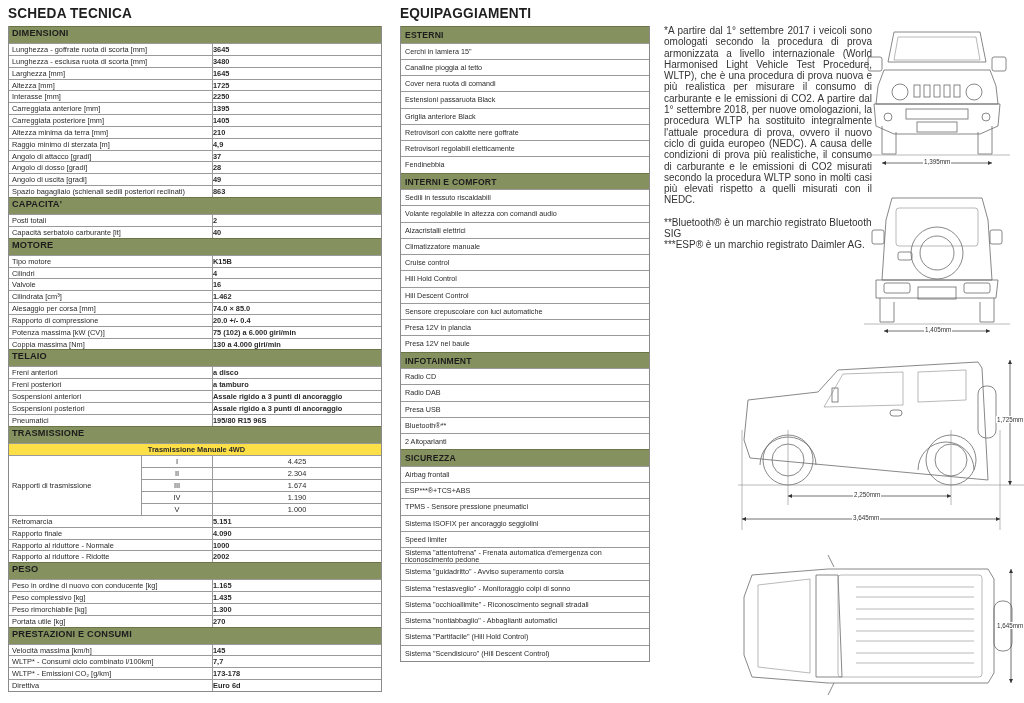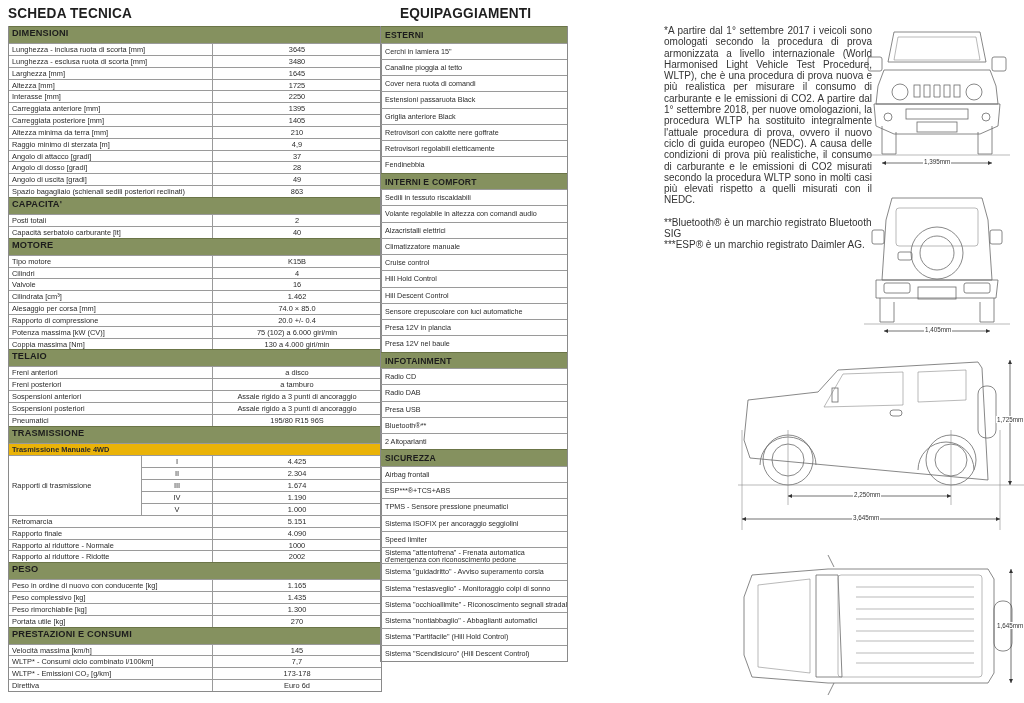--- a/index.html
+++ b/index.html
@@ -8,32 +8,32 @@
 
   .page-title { position: absolute; font-family: "Liberation Sans", sans-serif; font-weight: bold; font-size: 15.5px; color: #1e1e1e; letter-spacing: 0.2px; transform: scaleX(0.88); transform-origin: left top; }
   #title-left { left: 8px; top: 4px; }
   #title-mid { left: 400px; top: 4px; }
 
   
   .spec { position: absolute; left: 8px; top: 26px; width: 374px; border: 1px solid #8a8a8a; border-top: none; }
   .sec-head { background: #85915f; color: #1c1c1c; font-weight: bold; font-size: 9.2px; height: 17px; line-height: 12.5px; padding-left: 3px; border-top: 1px solid #6b7548; letter-spacing: 0.2px; }
   .row { display: flex; height: 11.85px; border-top: 1px solid #9a9a9a; font-size: 7.4px; line-height: 11px; }
   .row .lbl { width: 204px; padding-left: 3px; border-right: 1px solid #9a9a9a; white-space: nowrap; overflow: hidden; }
-  .row .val { flex: 1; text-align: center; white-space: nowrap; }
-  .sub-head { height: 12px; line-height: 11.5px; background: #eab308; border-top: 1px solid #9a9a9a; font-weight: bold; font-size: 7.4px; padding-left: 3px; }
+  .row .val { flex: 1; text-align: left; white-space: nowrap; font-weight: bold; }
+  .sub-head { height: 12px; line-height: 11.5px; background: #fde047; border-top: 1px solid #9a9a9a; font-weight: bold; font-size: 7.4px; padding-left: 3px; text-align: center; }
   .gear-block { display: flex; border-top: 1px solid #9a9a9a; }
   .gear-block .glbl { width: 133px; padding-left: 3px; font-size: 7.4px; display: flex; align-items: center; border-right: 1px solid #9a9a9a; }
   .gear-block .gcols { flex: 1; }
   .gear-row { display: flex; height: 11.85px; font-size: 7.4px; line-height: 11px; }
   .gear-row + .gear-row { border-top: 1px solid #9a9a9a; }
   .gear-row .gnum { width: 71px; text-align: center; border-right: 1px solid #9a9a9a; }
   .gear-row .gval { flex: 1; text-align: center; }
 
   
-  .equip { position: absolute; left: 380px; top: 26px; width: 188px; border: 1px solid #8a8a8a; border-top: none; }
+  .equip { position: absolute; left: 400px; top: 26px; width: 250px; border: 1px solid #8a8a8a; border-top: none; }
   .equip .sec-head { height: 16.5px; line-height: 16.5px; font-size: 8.6px; padding-left: 4px; }
   .eq-row { height: 16.25px; line-height: 15.5px; border-top: 1px solid #9a9a9a; font-size: 7.2px; padding-left: 4px; white-space: nowrap; overflow: hidden; }
   .eq-row.two-line { line-height: 7.6px; padding-top: 0.5px; white-space: normal; }
 
   
   .notes { position: absolute; left: 664px; top: 25px; width: 208px; font-size: 10px; line-height: 11.3px; color: #333; text-align: justify; }
   .notes p + p { margin-top: 11px; }
 
   
   .drawing { position: absolute; }
@@ -45,21 +45,21 @@
 </style>
 </head>
 <body>
 
 <div class="page-title" id="title-left">SCHEDA TECNICA</div>
 <div class="page-title" id="title-mid">EQUIPAGGIAMENTI</div>
 
 <div class="spec" id="spec">
     <div class="sec-head">DIMENSIONI</div>
     <div class="row">
-      <div class="lbl">Lunghezza - inclusa ruota di scorta [mm]</div>
+      <div class="lbl">Lunghezza - goffrate ruota di scorta [mm]</div>
       <div class="val">3645</div>
     </div>
     <div class="row">
       <div class="lbl">Lunghezza - esclusa ruota di scorta [mm]</div>
       <div class="val">3480</div>
     </div>
     <div class="row">
       <div class="lbl">Larghezza [mm]</div>
       <div class="val">1645</div>
     </div>

